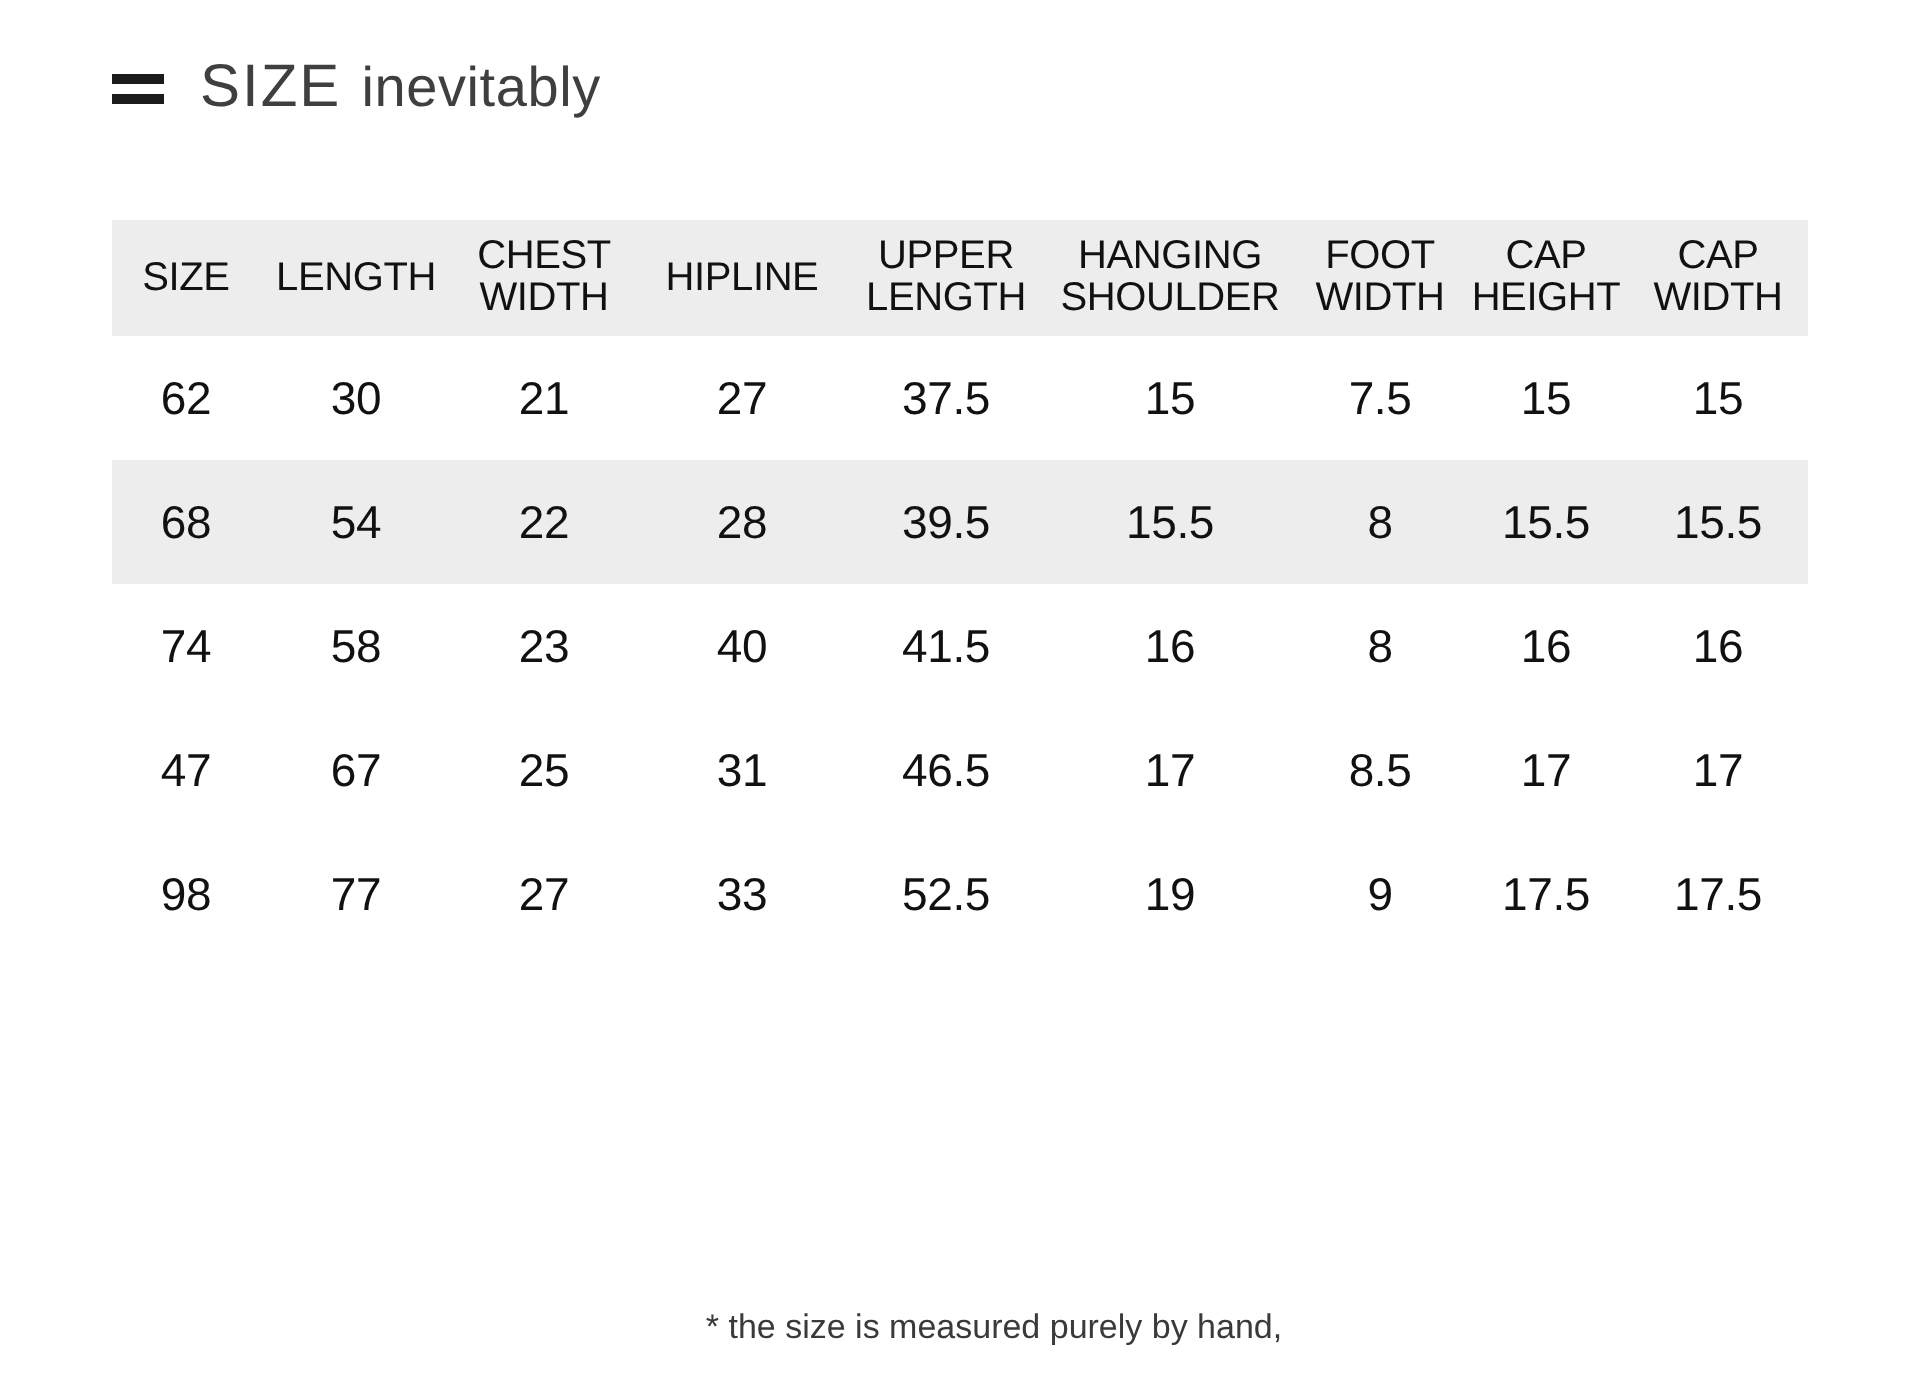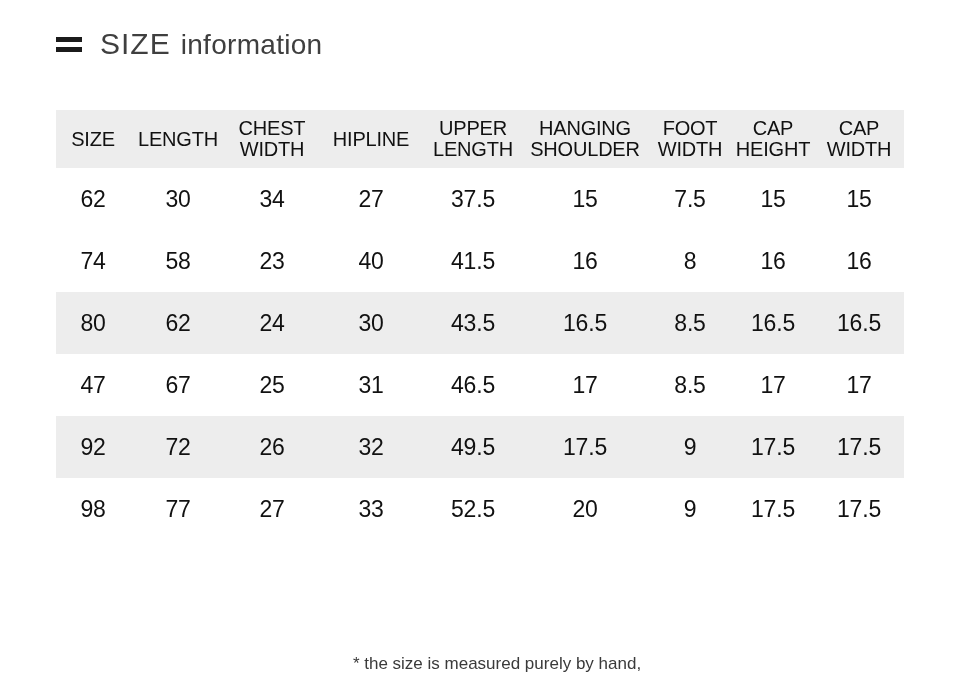--- a/index.html
+++ b/index.html
@@ -137,21 +137,21 @@
 
 <div class="page">
 
   <div class="header">
     <div class="eq-icon">
       <span></span>
         <span></span>
     </div>
     <div class="title-wrap">
       <div class="title-main">SIZE</div>
-      <div class="title-sub">information</div>
+      <div class="title-sub">inevitably</div>
     </div>
   </div>
 
   <div class="table-wrap">
     <table class="size-table">
       <colgroup>
         <col class="c0">
           <col class="c1">
           <col class="c2">
           <col class="c3">
@@ -195,79 +195,68 @@
           <th>
             <span class="hl">CAP</span>
             <span class="hl">WIDTH</span>
           </th>
         </tr>
       </thead>
       <tbody>
         <tr class="plain">
           <td>62</td>
           <td>30</td>
-          <td>34</td>
+          <td>21</td>
           <td>27</td>
           <td>37.5</td>
           <td>15</td>
           <td>7.5</td>
           <td>15</td>
           <td>15</td>
+        </tr>
+        <tr class="alt">
+          <td>68</td>
+          <td>54</td>
+          <td>22</td>
+          <td>28</td>
+          <td>39.5</td>
+          <td>15.5</td>
+          <td>8</td>
+          <td>15.5</td>
+          <td>15.5</td>
         </tr>
         <tr class="plain">
           <td>74</td>
           <td>58</td>
           <td>23</td>
           <td>40</td>
           <td>41.5</td>
           <td>16</td>
           <td>8</td>
           <td>16</td>
           <td>16</td>
         </tr>
-        <tr class="alt">
-          <td>80</td>
-          <td>62</td>
-          <td>24</td>
-          <td>30</td>
-          <td>43.5</td>
-          <td>16.5</td>
-          <td>8.5</td>
-          <td>16.5</td>
-          <td>16.5</td>
-        </tr>
         <tr class="plain">
           <td>47</td>
           <td>67</td>
           <td>25</td>
           <td>31</td>
           <td>46.5</td>
           <td>17</td>
           <td>8.5</td>
           <td>17</td>
           <td>17</td>
         </tr>
-        <tr class="alt">
-          <td>92</td>
-          <td>72</td>
-          <td>26</td>
-          <td>32</td>
-          <td>49.5</td>
-          <td>17.5</td>
-          <td>9</td>
-          <td>17.5</td>
-          <td>17.5</td>
-        </tr>
         <tr class="plain">
           <td>98</td>
           <td>77</td>
           <td>27</td>
           <td>33</td>
           <td>52.5</td>
-          <td>20</td>
+          <td>19</td>
           <td>9</td>
           <td>17.5</td>
           <td>17.5</td>
         </tr>
       </tbody>
     </table>
   </div>
 
   <div class="note">
     <div>* the size is measured purely by hand,</div>

